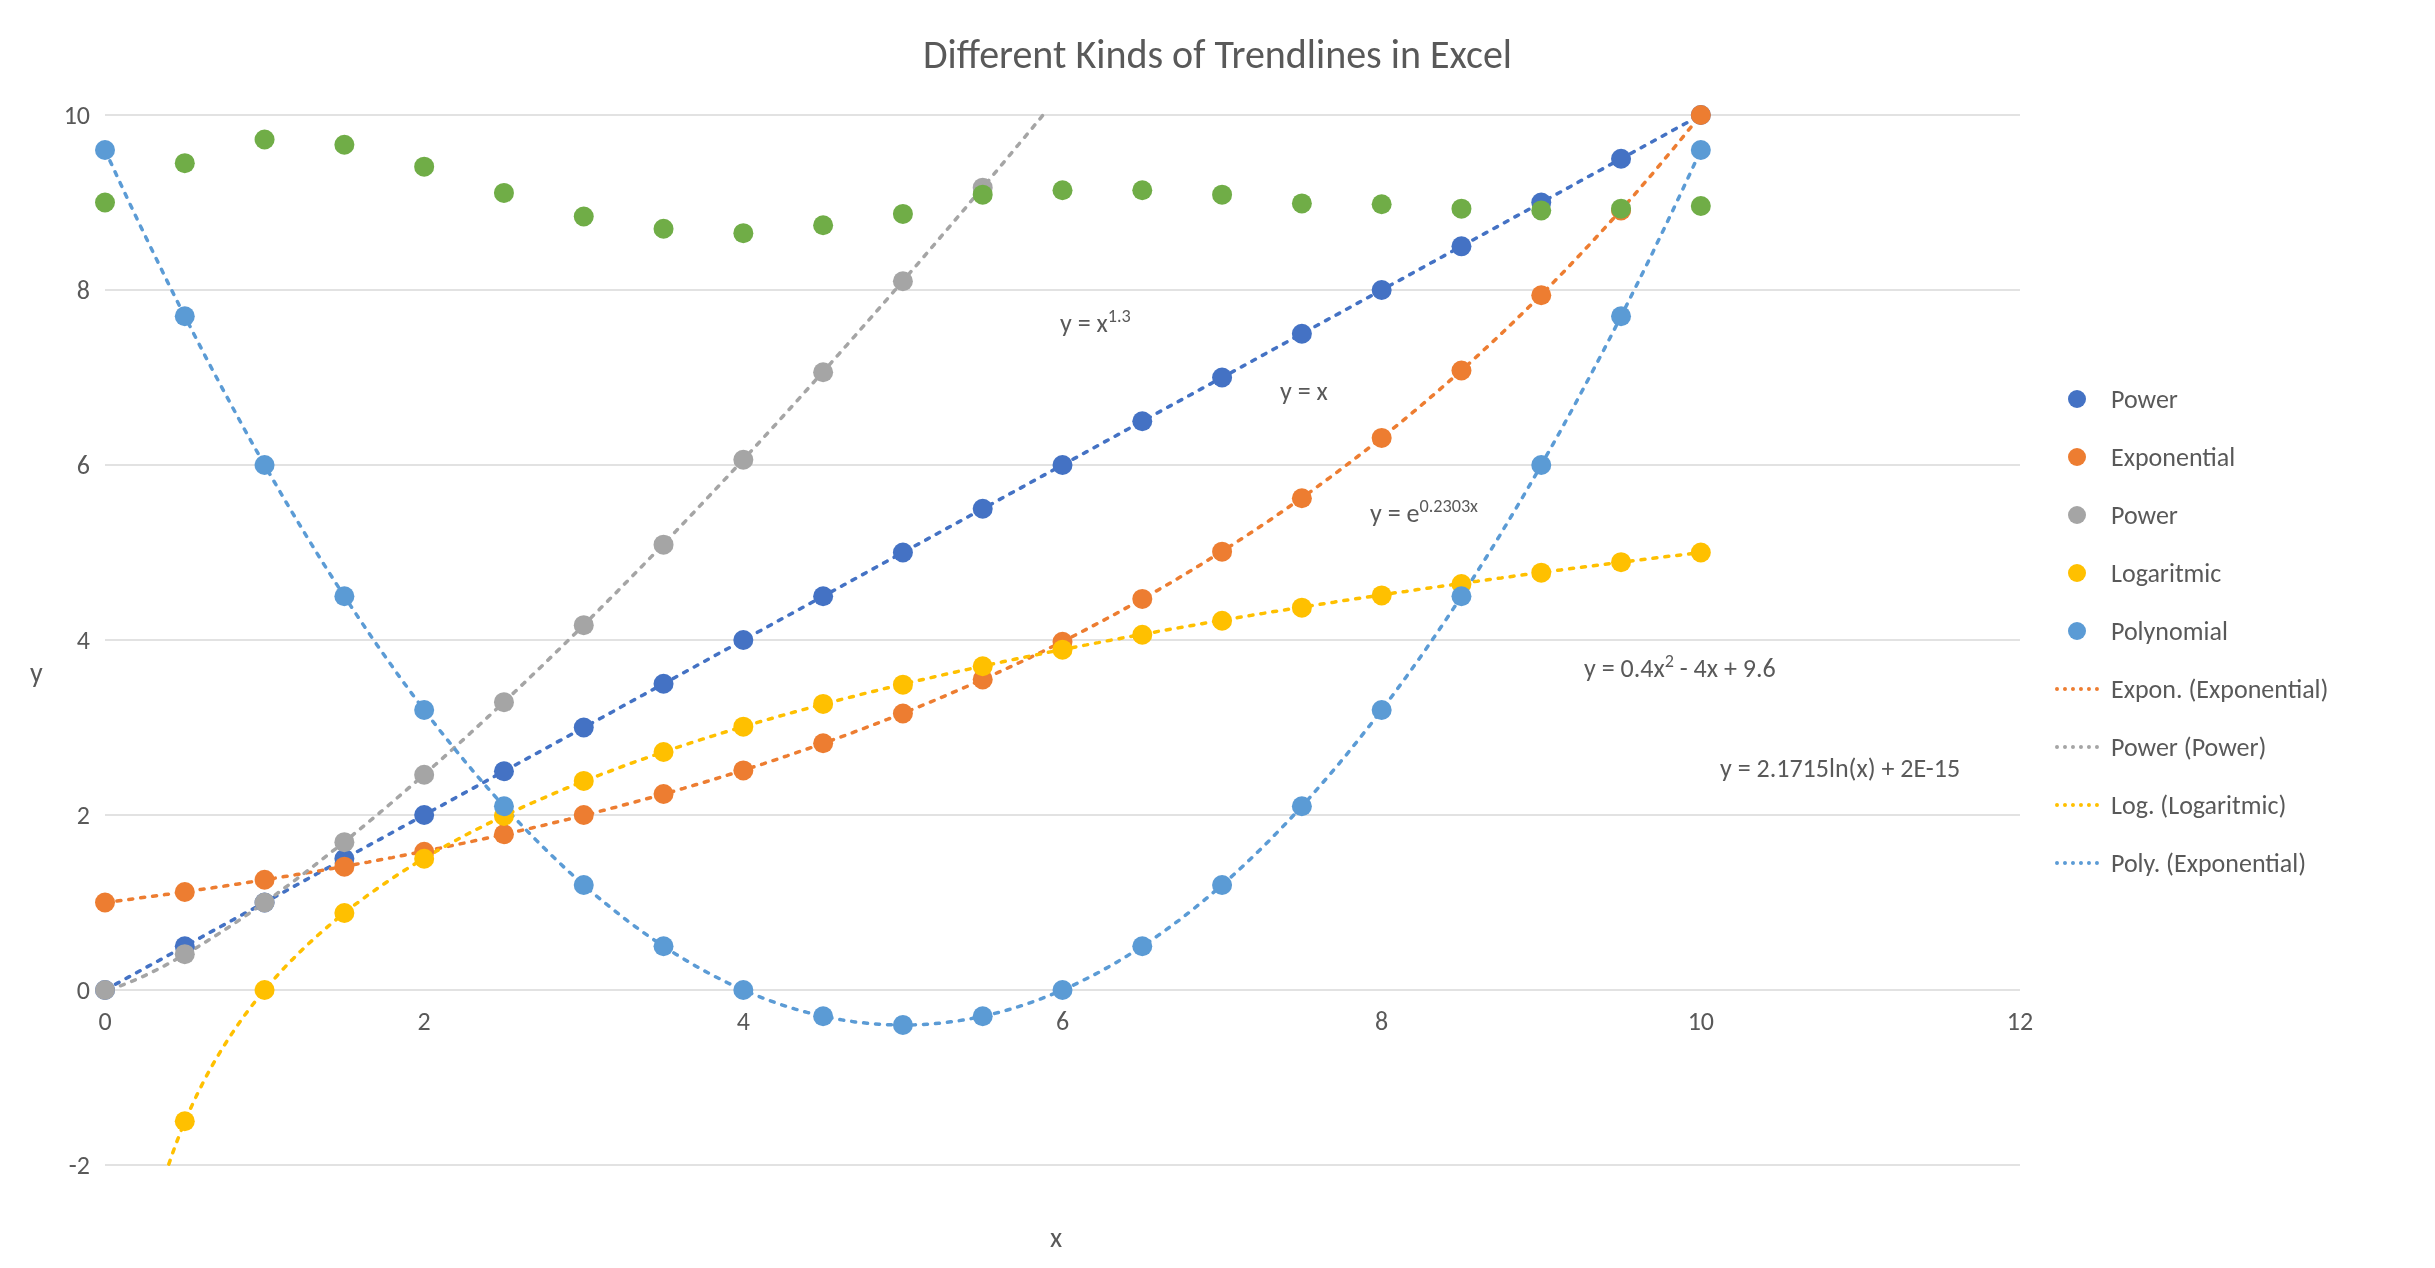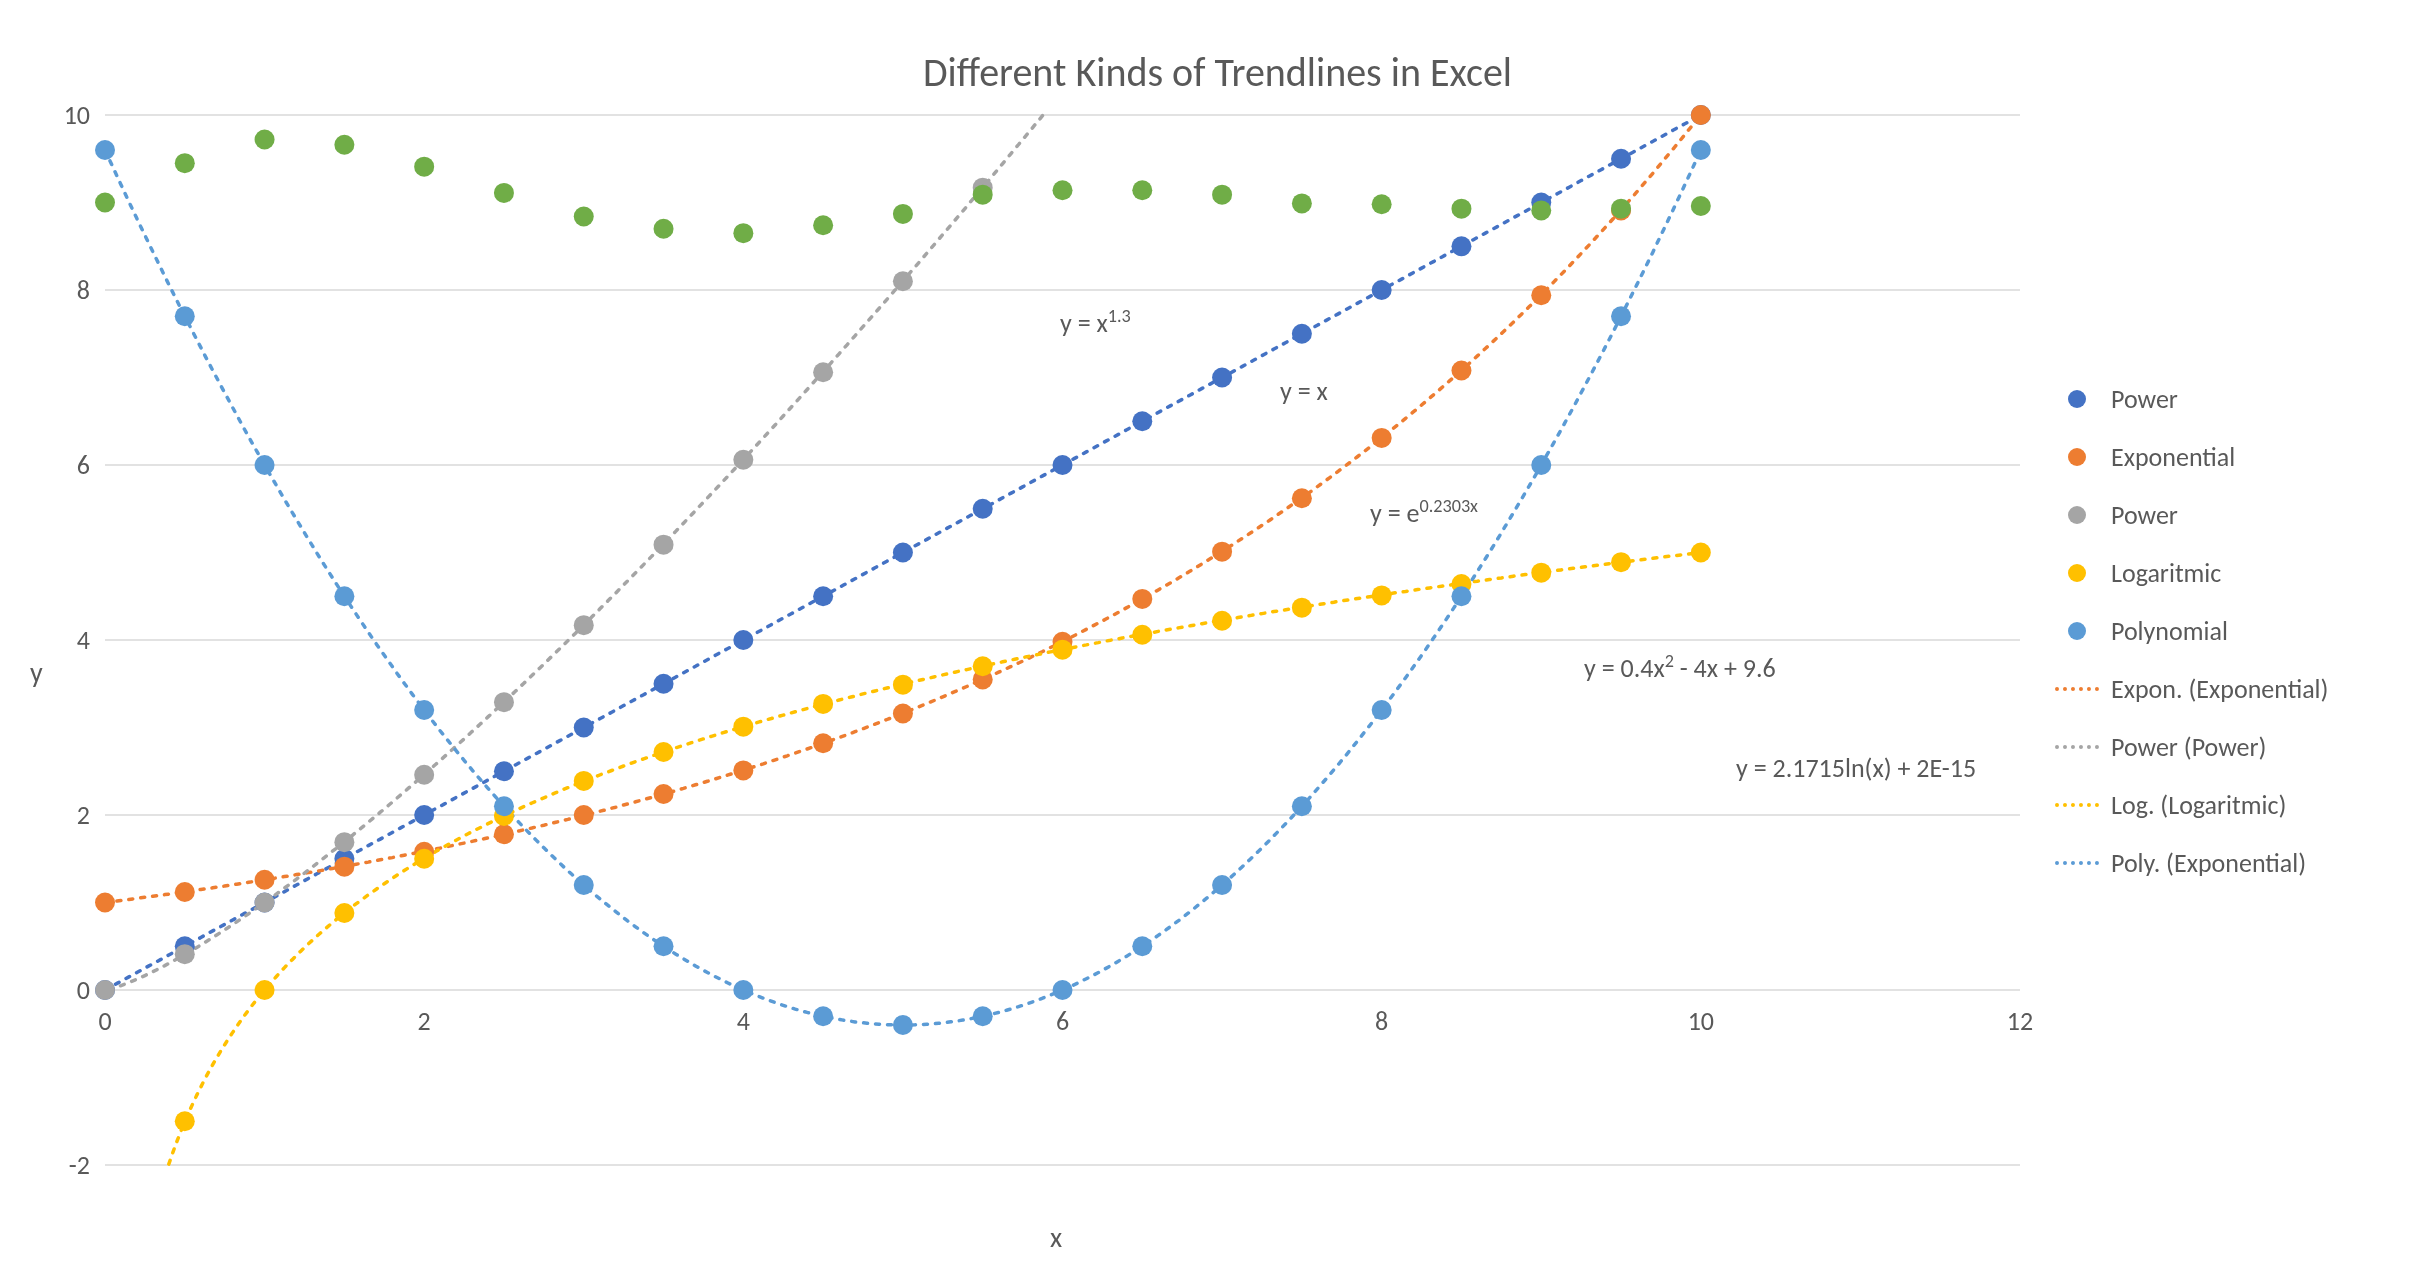--- a/index.html
+++ b/index.html
@@ -18,21 +18,20 @@
     height: 1268px;
   }
   .chart-title {
     position: absolute;
     top: 30px;
     left: 0;
     width: 2435px;
     text-align: center;
     font-size: 40px;
     color: #595959;
-    margin-top: 18px;
   }
   .y-axis-title {
     position: absolute;
     left: 30px;
     top: 655px;
     font-size: 28px;
     color: #595959;
   }
   .x-axis-title {
     position: absolute;
@@ -290,17 +289,17 @@
           <div class="legend-line" style="border-top-color: rgb(91, 155, 213);"></div>
         </div>
         <span>Poly. (Exponential)</span>
       </div>
     </div>
 
   <div id="annotations">
       <div class="annotation" style="left: 1060px; top: 305px;">y = x<sup>1.3</sup></div>
       <div class="annotation" style="left: 1280px; top: 375px;">y = x</div>
       <div class="annotation" style="left: 1370px; top: 495px;">y = e<sup>0.2303x</sup></div>
-      <div class="annotation" style="left: 1720px; top: 752px; margin-left: 16px;">y = 2.1715ln(x) + 2E-15</div>
+      <div class="annotation" style="left: 1720px; top: 752px;">y = 2.1715ln(x) + 2E-15</div>
       <div class="annotation" style="left: 1584px; top: 650px;">y = 0.4x<sup>2</sup> - 4x + 9.6</div>
     </div>
 
 </div>
 
 </body></html>

